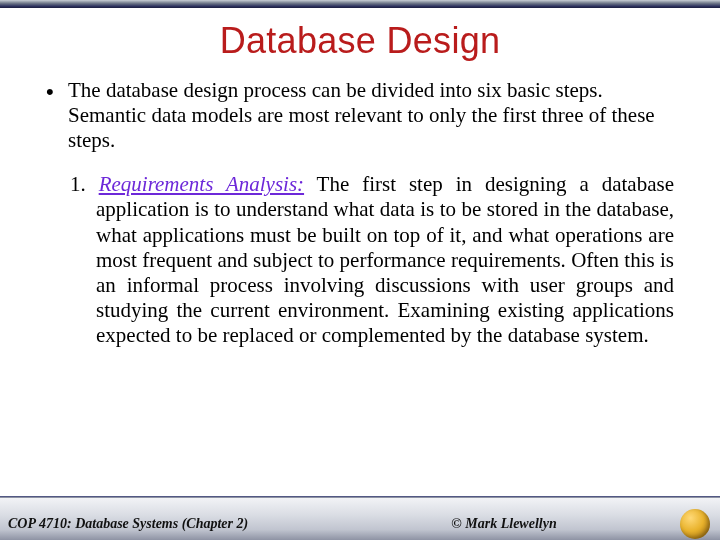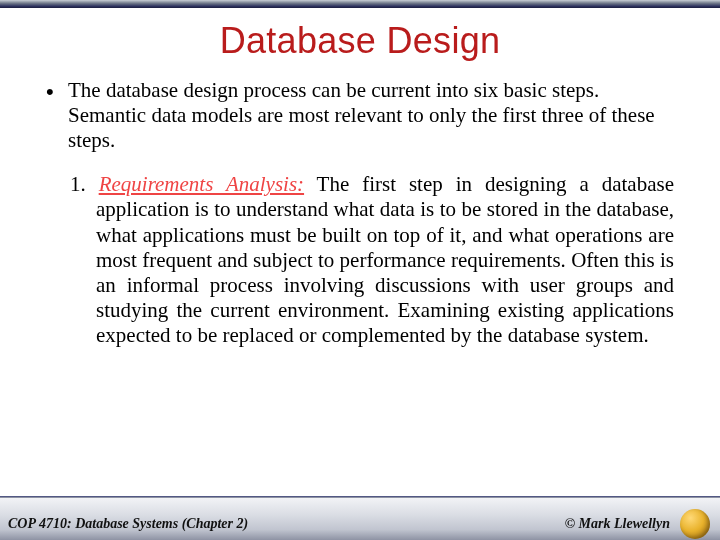--- a/index.html
+++ b/index.html
@@ -58,21 +58,21 @@
   }
   .numbered {
     font-size: 21px;
     line-height: 1.2;
     text-align: justify;
     text-justify: inter-word;
     color: #000;
     padding-left: 2px;
   }
   .req-head {
-    color: #ef4444;
+    color: #6d28d9;
     font-style: italic;
     text-decoration: underline;
   }
   .numbered-wrap {
     
     text-indent: -26px;
     padding-left: 50px;
   }
 
   
@@ -109,21 +109,21 @@
     padding-left: 8px;
     white-space: nowrap;
   }
   .footer-page {
     flex: 0 0 120px;
     text-align: left;
     white-space: nowrap;
   }
   .footer-author {
     flex: 1;
-    text-align: right;
+    text-align: center;
     white-space: nowrap;
     padding-left: 30px;
   }
   .footer-logo {
     flex: 0 0 50px;
     display: flex;
     align-items: center;
     justify-content: center;
   }
   .logo-disc {
@@ -139,21 +139,21 @@
 
 <div class="slide">
   <div class="top-bar"></div>
 
   <div class="title">Database Design</div>
 
   <div class="content">
 
     <div class="bullet">
       <div class="dot">•</div>
-      <div class="btxt">The database design process can be current into six basic steps.  Semantic data models are most relevant to only the first three of these steps.</div>
+      <div class="btxt">The database design process can be divided into six basic steps.  Semantic data models are most relevant to only the first three of these steps.</div>
     </div>
 
     <div class="numbered numbered-wrap">
       <span>1.&nbsp;</span><span class="req-head">Requirements Analysis:</span><span> The first step in designing a database application is to understand what data is to be stored in the database, what applications must be built on top of it, and what operations are most frequent and subject to performance requirements.  Often this is an informal process involving discussions with user groups and studying the current environment.  Examining existing applications expected to be replaced or complemented by the database system.</span>
     </div>
 
   </div>
 
   <div class="footer-top-rule"></div>
   <div class="footer-bar"></div>

